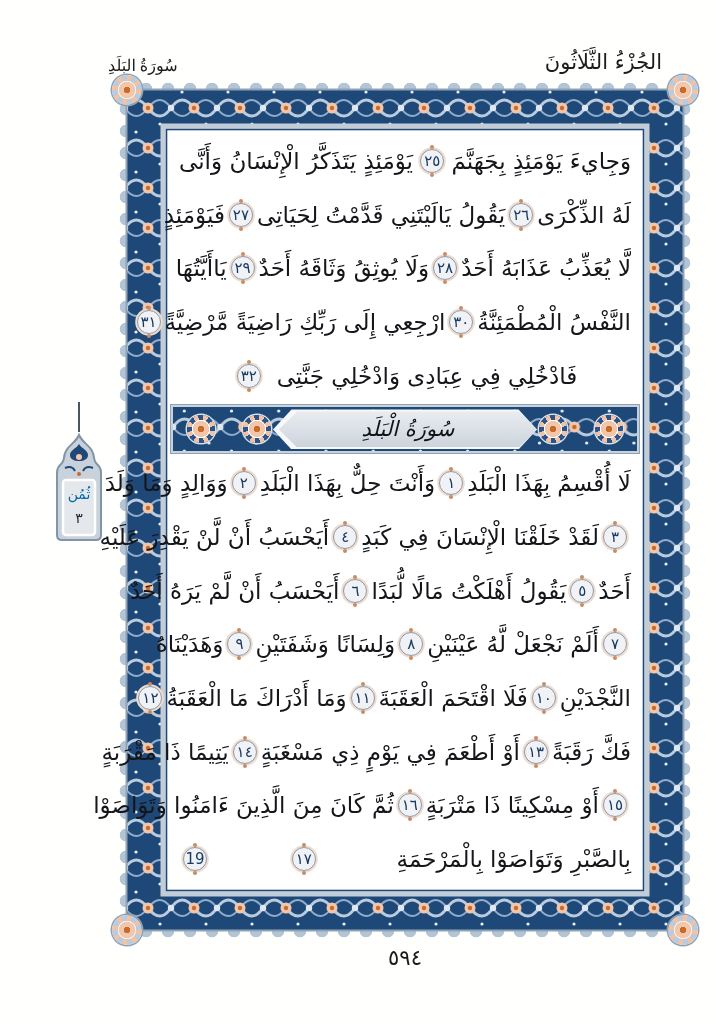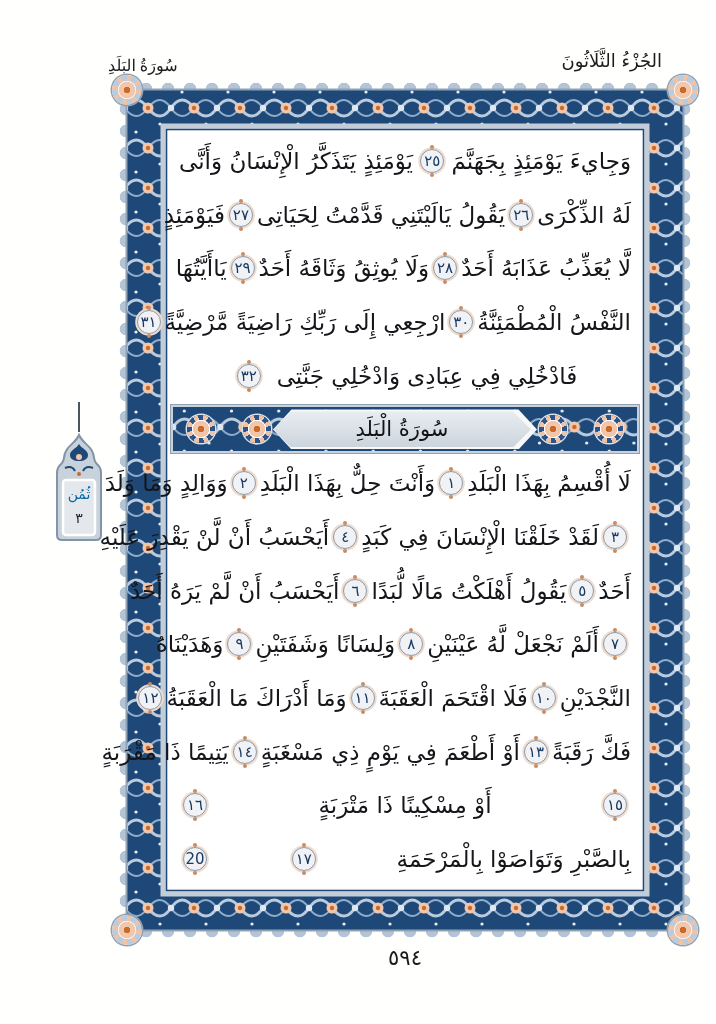--- a/index.html
+++ b/index.html
@@ -1,21 +1,21 @@
 <!DOCTYPE html>
 <html lang="ar" dir="rtl"><head>
 <meta charset="utf-8">
 <style>
   html,body{margin:0;padding:0;}
   body{width:716px;height:1024px;background:#ffffff;position:relative;overflow:hidden;
        font-family:"DejaVu Sans",sans-serif;}
   .page{position:absolute;inset:0;background:#fffffe;}
 
   
-  .hdr{position:absolute;font-size:18px;color:#1c1c1c;white-space:nowrap;}
+  .hdr{position:absolute;font-size:21px;color:#1c1c1c;white-space:nowrap;}
   .hdr-right{top:50px;right:54px;}
   .hdr-left{top:56px;left:108px;font-size:16px;font-family:Liberation Serif, serif;}
 
   
   .frame{position:absolute;left:125px;top:88px;width:560px;height:844px;}
   .frame-svg{position:absolute;left:0;top:0;}
   .sc{position:absolute;}
   .sc-top{top:-6px;left:10px;right:10px;height:7px;
     background-image:radial-gradient(7px 7px at 11px 7px,#b3c4d6 0 6px,transparent 6.6px);
     background-size:22px 7px;background-repeat:repeat-x;}
@@ -57,21 +57,21 @@
     box-shadow:0 0 0 2px #c9d2da,0 0 0 3px #8fa3b5;}
   .banner-bg{position:absolute;inset:0;width:100%;height:100%;}
   .rosette{position:absolute;top:8px;width:28px;height:28px;border-radius:50%;
     background:radial-gradient(circle,#c96a28 0 3.5px,#f2c6ab 3.5px 8px,#ffffff 8px 9px,transparent 9.5px),
                repeating-conic-gradient(from 10deg,#f0c3a6 0 22deg,#2c548a 22deg 45deg);
     box-shadow:0 0 0 1.5px #d9e2ea;}
   .ros-l1{left:14px;} .ros-l2{left:70px;} .ros-r1{right:14px;} .ros-r2{right:70px;}
   .cart-outer{position:absolute;left:50%;top:50%;transform:translate(-50%,-50%);
     width:264px;height:40px;background:#f6f8f9;
     clip-path:polygon(0 50%,7% 0,93% 0,100% 50%,93% 100%,7% 100%);
-    display:flex;align-items:center;justify-content:flex-end;}
+    display:flex;align-items:center;justify-content:flex-start;font-style:italic;}
   .cart-inner{width:258px;height:36px;background:linear-gradient(#e9edf1,#ccd4dc);
     clip-path:polygon(0 50%,7% 0,93% 0,100% 50%,93% 100%,7% 100%);
     display:flex;align-items:center;justify-content:center;}
   .cart-title{font-size:21px;color:#101417;}
 
   .basmala-row{justify-content:center;font-size:22px;}
 
   
   .medallion{position:absolute;left:50px;top:402px;width:58px;height:150px;}
   .stem{width:2px;height:30px;background:#4a5560;margin:0 auto;}
@@ -214,25 +214,26 @@
           <span class="qtext">فَكَّ رَقَبَةً</span>
           <span class="vmark">١٣</span>
           <span class="qtext">أَوْ أَطْعَمَ فِي يَوْمٍ ذِي مَسْغَبَةٍ</span>
           <span class="vmark">١٤</span>
           <span class="qtext">يَتِيمًا ذَا مَقْرَبَةٍ</span>
         </div>
       <div class="qrow">
           <span class="vmark">١٥</span>
           <span class="qtext">أَوْ مِسْكِينًا ذَا مَتْرَبَةٍ</span>
           <span class="vmark">١٦</span>
+          <span class="qtext">ثُمَّ كَانَ مِنَ الَّذِينَ ءَامَنُوا وَتَوَاصَوْا</span>
         </div>
       <div class="qrow">
           <span class="qtext">بِالصَّبْرِ وَتَوَاصَوْا بِالْمَرْحَمَةِ</span>
           <span class="vmark">١٧</span>
-          <span class="vmark">20</span>
+          <span class="vmark">19</span>
         </div>
     </div>
   </div>
 
   <div class="medallion">
     <div class="stem"></div>
     <svg width="58" height="112" viewBox="0 0 58 112">
       <path d="M29 3 C26 10 19 13 16 19 C13 24 15 28 12 31 C9 34 7 36 7 41 L7 103 Q7 108 12 108 L46 108 Q51 108 51 103 L51 41 C51 36 49 34 46 31 C43 28 45 24 42 19 C39 13 32 10 29 3 Z" fill="#c9d2da" stroke="#8294a8" stroke-width="2"></path>
       <rect x="13" y="48" width="32" height="55" rx="3" fill="#e4e8ed" stroke="#ffffff" stroke-width="2.5"></rect>
       <path d="M29 12 c-3 5 -9 6 -9 11 c0 4 4 6 9 6 c5 0 9 -2 9 -6 c0 -5 -6 -6 -9 -11 z" fill="#1e4878"></path>

